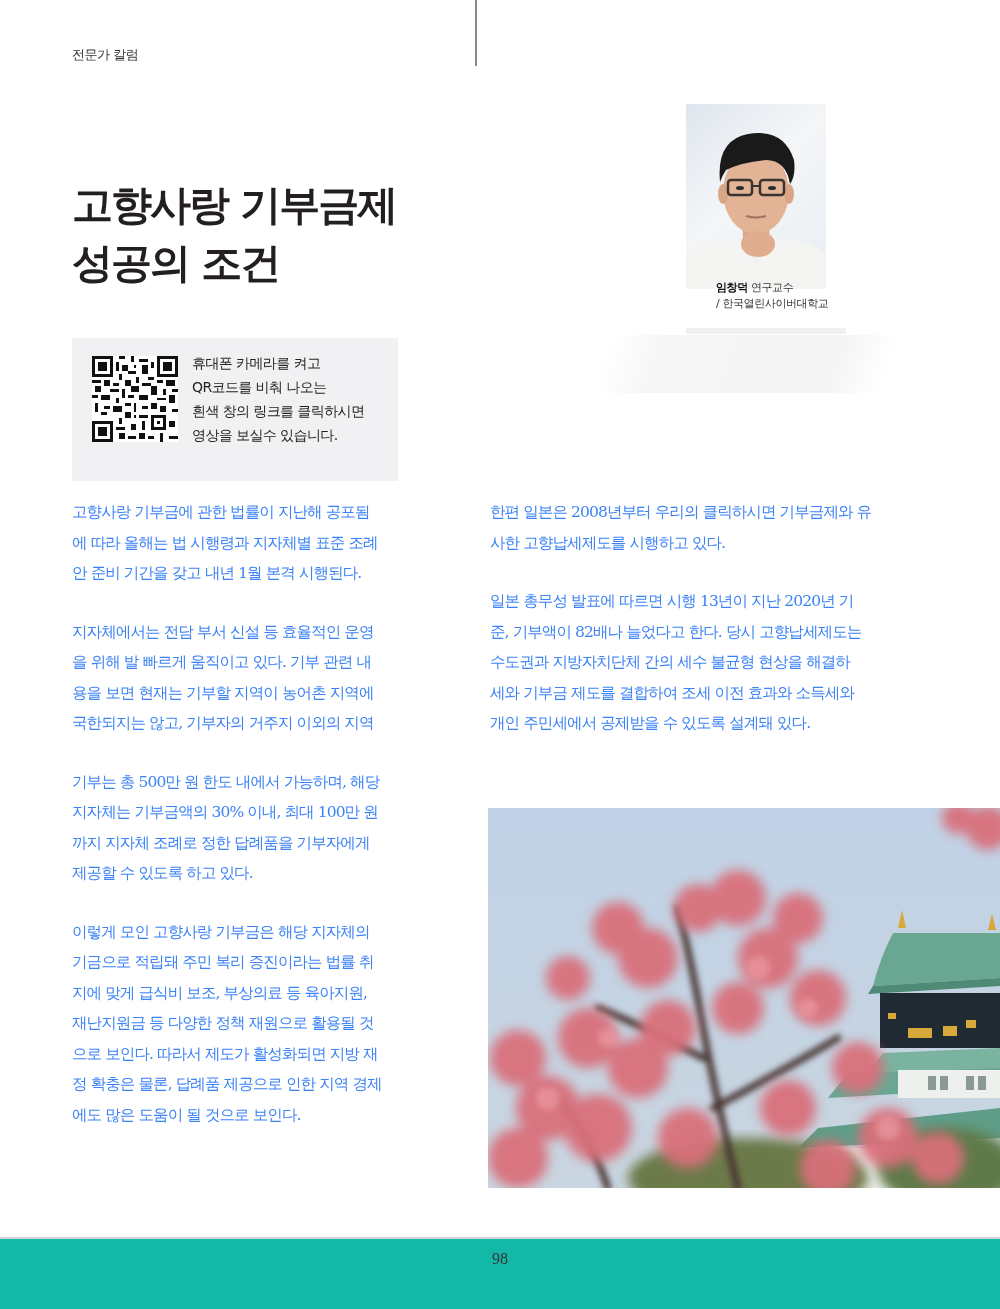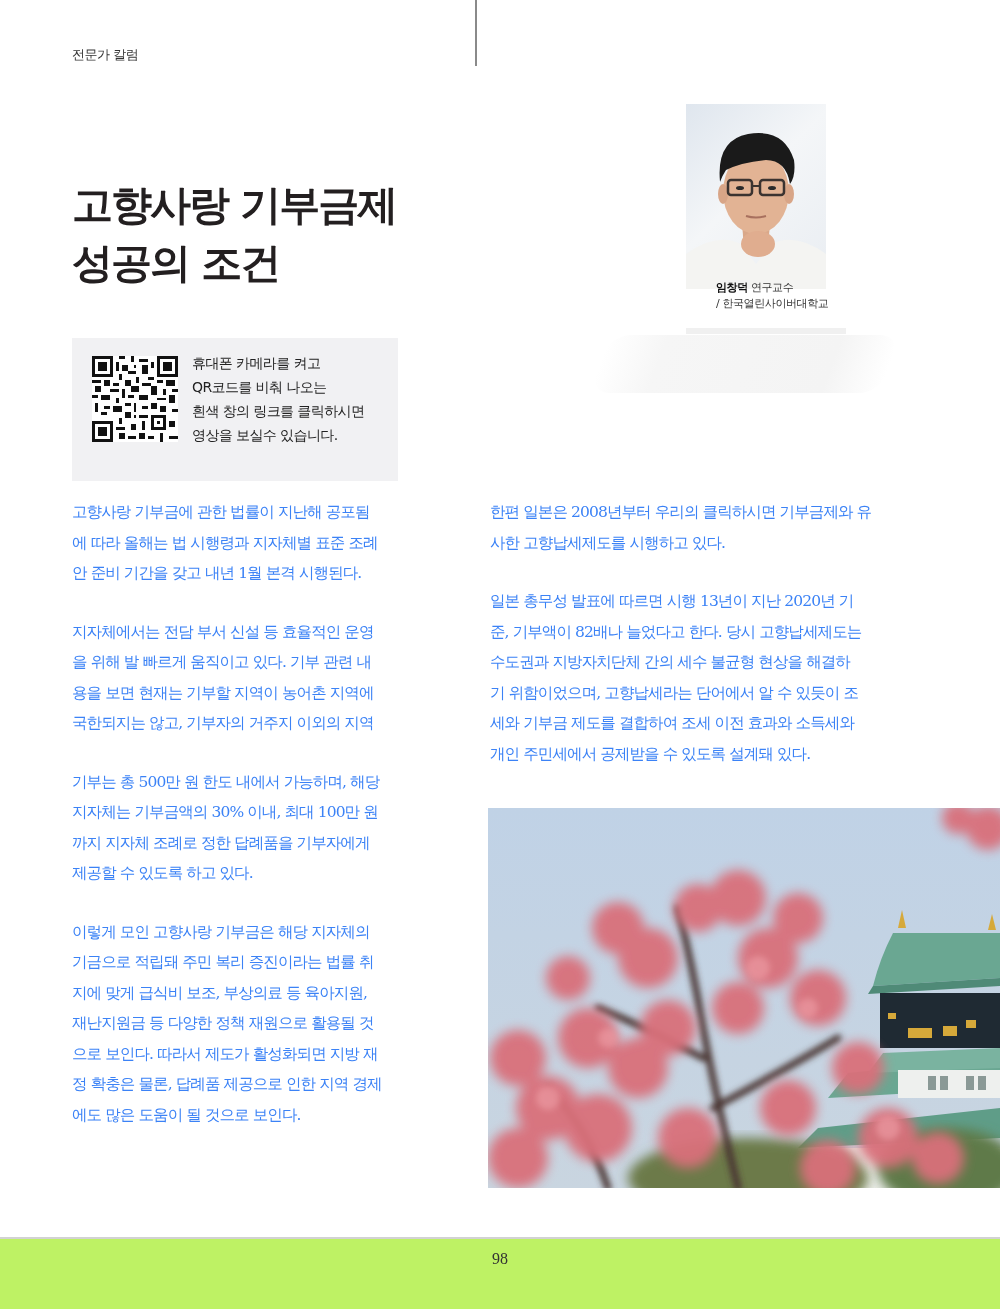--- a/index.html
+++ b/index.html
@@ -23,21 +23,21 @@
   .qr-text { position: absolute; left: 120px; top: 13px; font-size: 14px; line-height: 24px; color: #222; letter-spacing: -0.6px; }
 
   .col { position: absolute; font-family: "DejaVu Serif", serif; font-size: 15.5px; line-height: 30.5px; color: #3b82f6; letter-spacing: -0.9px; }
   .col-left { left: 72px; top: 497px; width: 330px; }
   .col-right { left: 490px; top: 497px; width: 400px; }
   .col p { margin-bottom: 28px; text-align: justify; }
   .col .line { display: block; white-space: nowrap; }
 
   .photo { position: absolute; left: 488px; top: 808px; width: 512px; height: 380px; overflow: hidden; background: #c3d3e4; }
 
-  .footer { position: absolute; left: 0; top: 1237px; width: 1000px; height: 72px; background: #bef264; border-top: 2px solid #d2d2d2; }
+  .footer { position: absolute; left: 0; top: 1237px; width: 1000px; height: 72px; background: #14b8a6; border-top: 2px solid #d2d2d2; }
   .page-num { position: absolute; left: 0; width: 1000px; top: 11px; text-align: center; font-family: "Liberation Serif", serif; font-size: 16px; color: #333; }
 </style>
 </head>
 <body>
 
 <div class="section-label">전문가 칼럼</div>
 <div class="top-rule"></div>
 
 <h1 class="title">
   <span>고향사랑 기부금제</span>
@@ -199,21 +199,20 @@
 
 <div class="col col-right">
   <p>
     <span class="line">한편 일본은 2008년부터 우리의 클릭하시면 기부금제와 유</span>
     <span class="line">사한 고향납세제도를 시행하고 있다.</span>
   </p>
   <p>
     <span class="line">일본 총무성 발표에 따르면 시행 13년이 지난 2020년 기</span>
     <span class="line">준, 기부액이 82배나 늘었다고 한다. 당시 고향납세제도는</span>
     <span class="line">수도권과 지방자치단체 간의 세수 불균형 현상을 해결하</span>
-    <span class="line">기 위함이었으며, 고향납세라는 단어에서 알 수 있듯이 조</span>
     <span class="line">세와 기부금 제도를 결합하여 조세 이전 효과와 소득세와</span>
     <span class="line">개인 주민세에서 공제받을 수 있도록 설계돼 있다.</span>
   </p>
 </div>
 
 <div class="photo">
   <svg width="512" height="380" viewBox="0 0 512 380">
     <defs>
       <linearGradient id="sky" x1="0" y1="0" x2="0" y2="1">
         <stop offset="0" stop-color="#c0d2e6"></stop>

